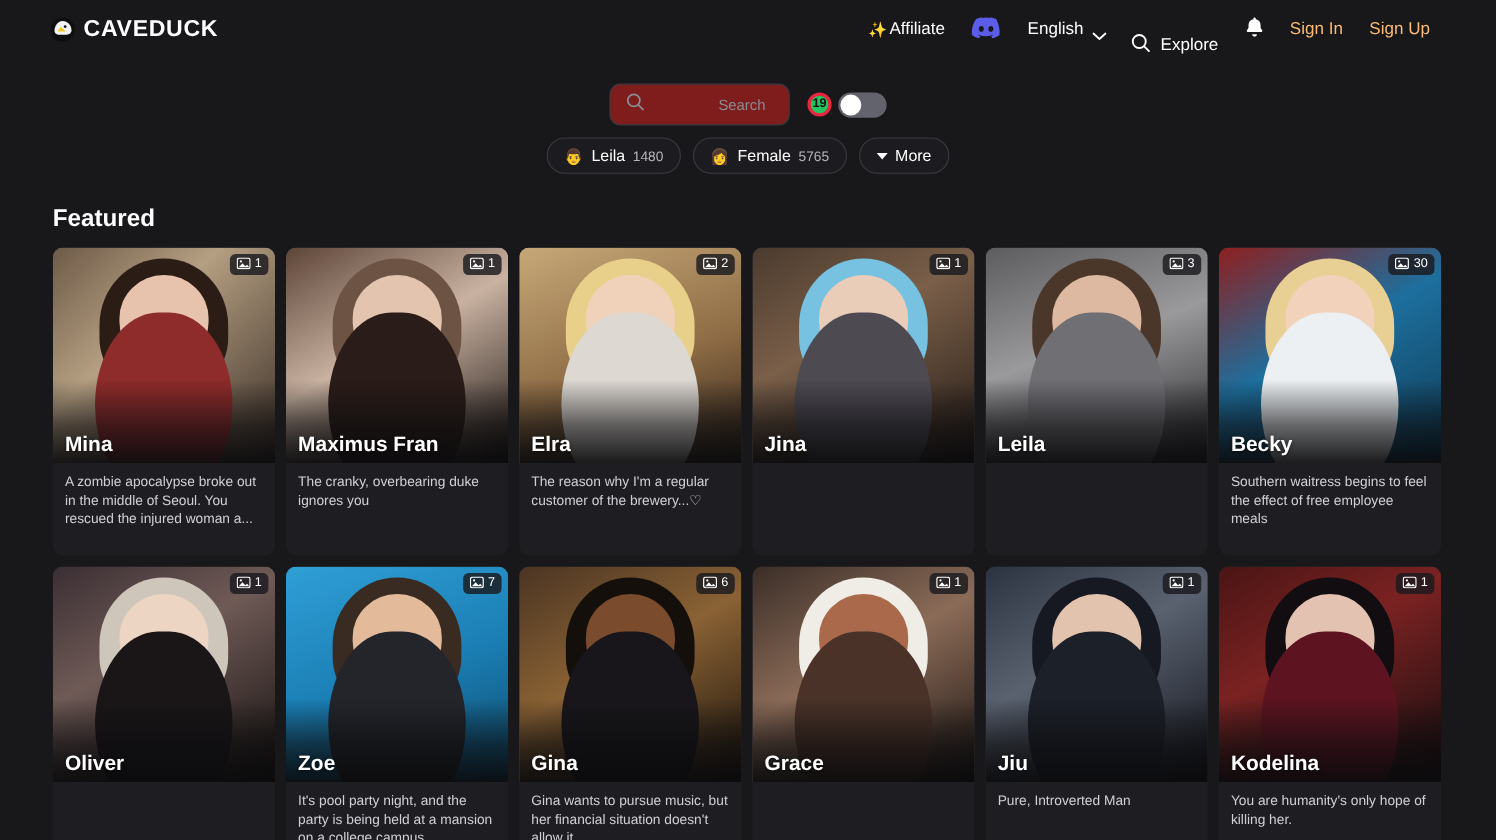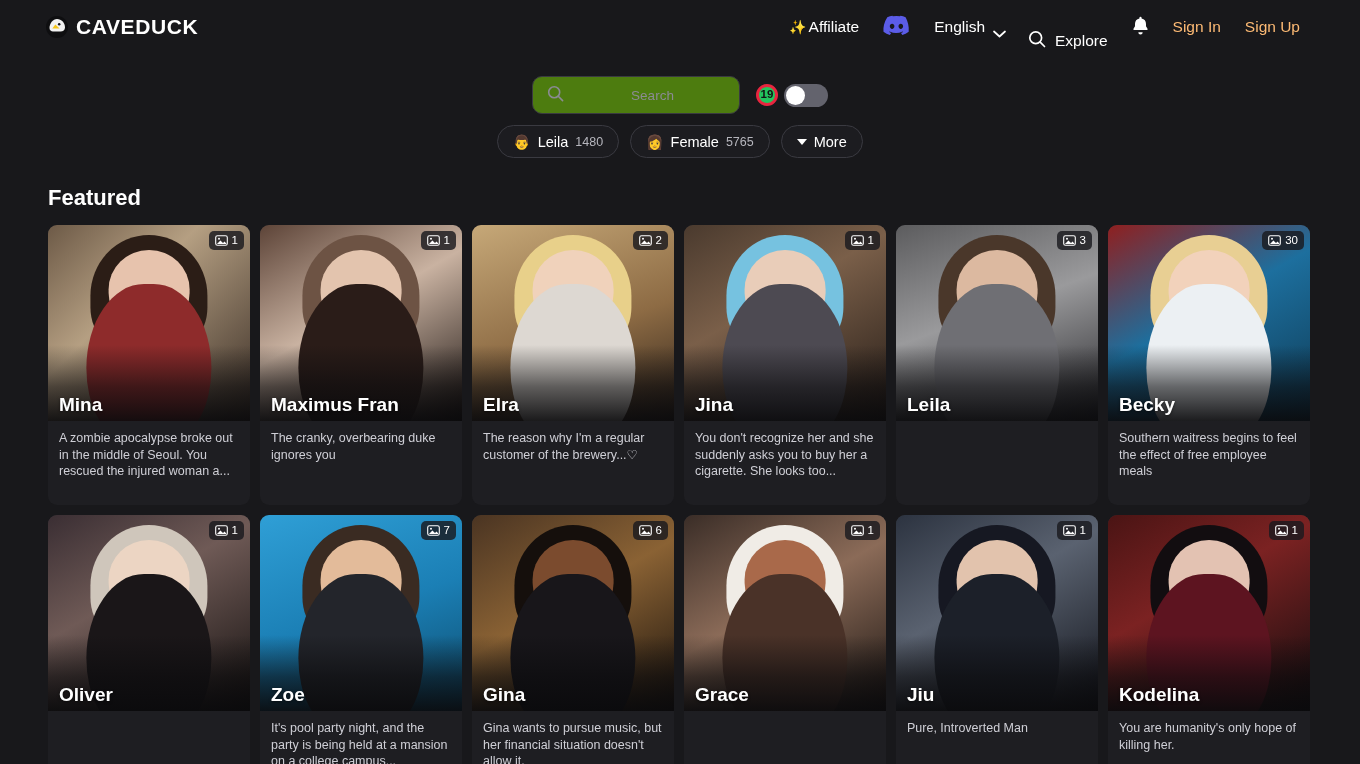--- a/index.html
+++ b/index.html
@@ -73,25 +73,25 @@
     flex-direction: column;
     align-items: center;
     padding-top: 22px;
   }
   .search-row {
     display: flex;
     align-items: center;
     gap: 16px;
   }
   .search-box {
-    width: 208px;
+    width: 164px;
     height: 38px;
     border: 1px solid #3a3a41;
     border-radius: 10px;
-    background: #4d7c0f;
+    background: #7f1d1d;
     display: flex;
     align-items: center;
     padding: 0 14px;
     cursor: text;
   }
   .search-box .mag { flex: 0 0 auto; }
   .search-input {
     flex: 1;
     background: transparent;
     border: none;
@@ -422,21 +422,20 @@
           <span><svg width="13" height="11" viewBox="0 0 13 11">
               <rect x="0.7" y="0.7" width="11.6" height="9.6" rx="1.8" stroke="#fff" stroke-width="1.1" fill="none"></rect>
               <circle cx="4" cy="3.7" r="1" fill="#fff"></circle>
               <path d="M2 9 L5.4 5.4 L8 8 L9.6 6.6 L11.6 9 Z" fill="#fff"></path>
             </svg></span>
           <span class="cnt">1</span>
         </div>
         <div class="name-scrim"></div>
         <div class="card-name">Jina</div>
       </div>
-      <div class="card-desc">You don't recognize her and she suddenly asks you to buy her a cigarette. She looks too...</div>
     </div>
     <div class="card">
       <div class="card-img">
         <div class="ph">
           <div class="bg" style="background:linear-gradient(160deg,#5c5c5e 0%,#9a9a9c 45%,#26262a 100%)"></div>
           <div class="hair" style="background:#4a372a"></div>
           <div class="head" style="background:#dcb9a0"></div>
           <div class="fig" style="background:#6f6f74"></div>
         </div>
         <div class="img-badge">

